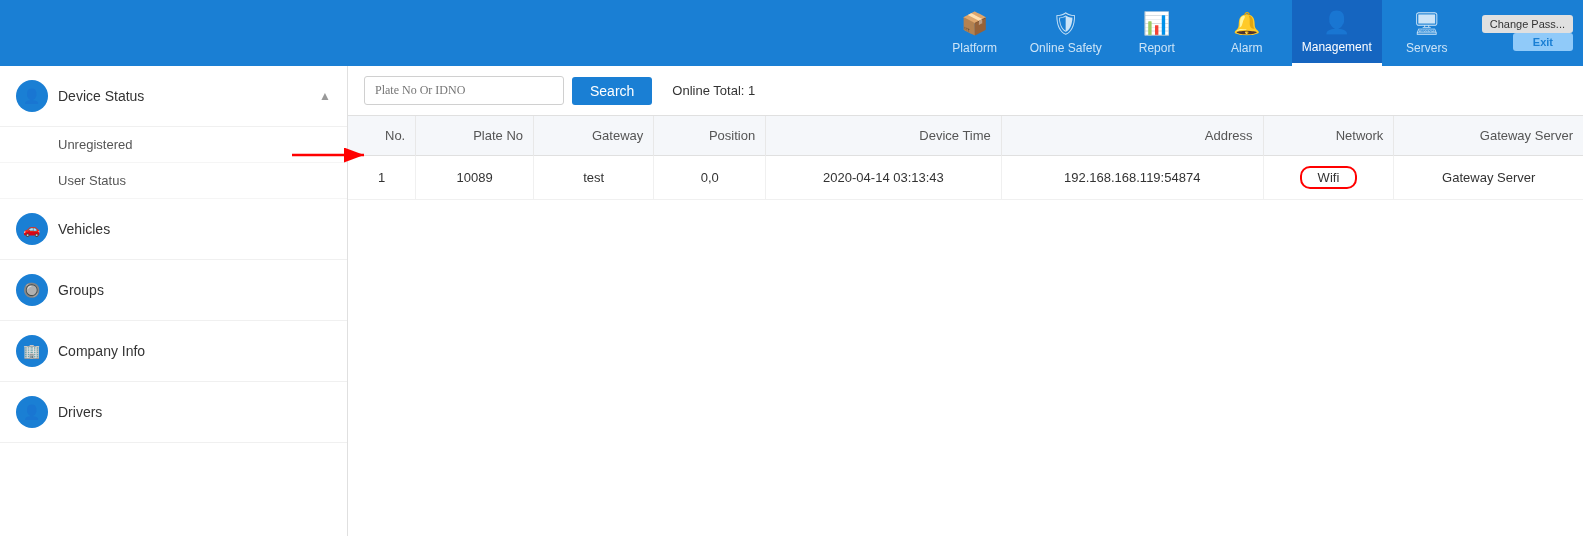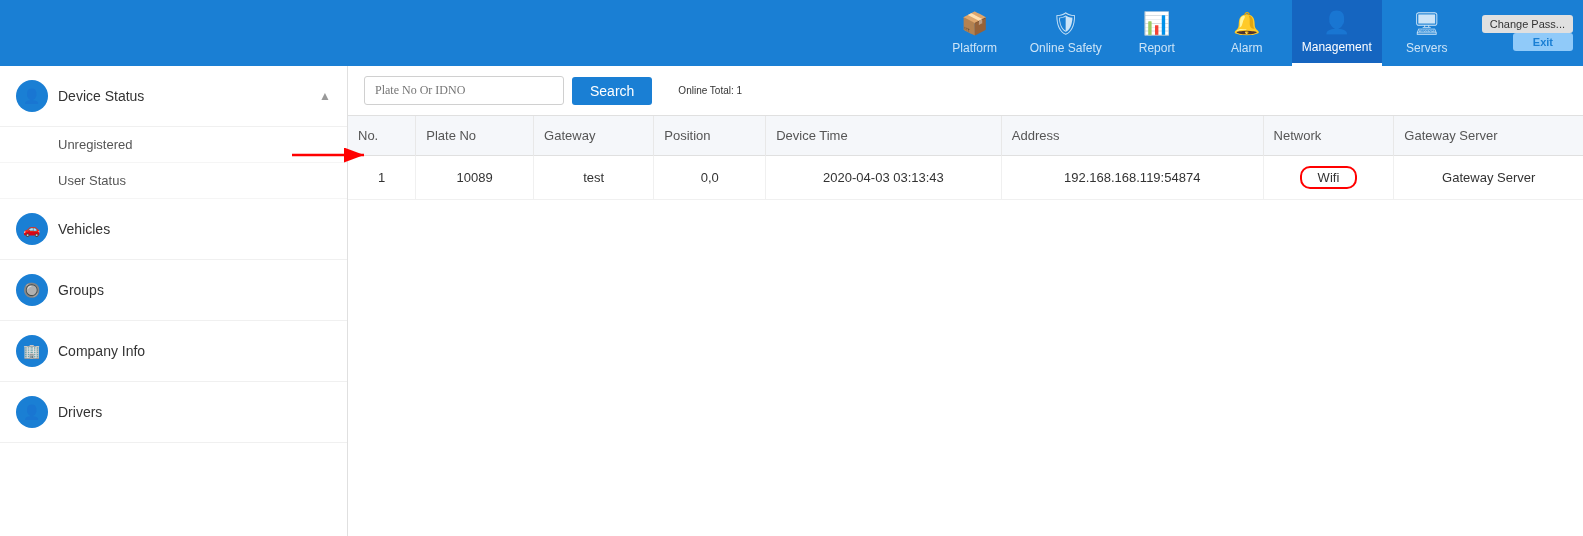--- a/index.html
+++ b/index.html
@@ -157,43 +157,43 @@
     .search-btn {
       background: #1a7fd4;
       color: #fff;
       border: none;
       border-radius: 3px;
       padding: 6px 18px;
       font-size: 14px;
       cursor: pointer;
     }
     .online-total {
-      font-size: 10px;
+      font-size: 13px;
       color: #333;
-      margin-left: 18px;
+      margin-left: 12px;
     }
 
     
     .table-container {
       flex: 1;
       overflow: auto;
       background: #fff;
     }
     table {
       width: 100%;
       border-collapse: collapse;
       font-size: 13px;
     }
     thead tr {
       background: #f5f7fa;
       border-bottom: 1px solid #e0e0e0;
     }
     thead th {
       padding: 12px 10px;
-      text-align: left;
+      text-align: right;
       color: #555;
       font-weight: 500;
       border-right: 1px solid #e8e8e8;
       white-space: nowrap;
     }
     thead th:last-child { border-right: none; }
     tbody tr { border-bottom: 1px solid #f0f0f0; }
     tbody td {
       padding: 10px 10px;
       text-align: center;
@@ -323,21 +323,21 @@
               <th>Network</th>
               <th>Gateway Server</th>
             </tr>
           </thead>
         <tbody id="table-body">
             <tr>
               <td>1</td>
               <td>10089</td>
               <td>test</td>
               <td>0,0</td>
-              <td>2020-04-03 03:13:43</td>
+              <td>2020-04-14 03:13:43</td>
               <td>192.168.168.119:54874</td>
               <td><span class="wifi-cell">Wifi</span></td>
               <td>Gateway Server</td>
             </tr>
           </tbody>
       </table>
     </div>
   </div>
 </div>
 

